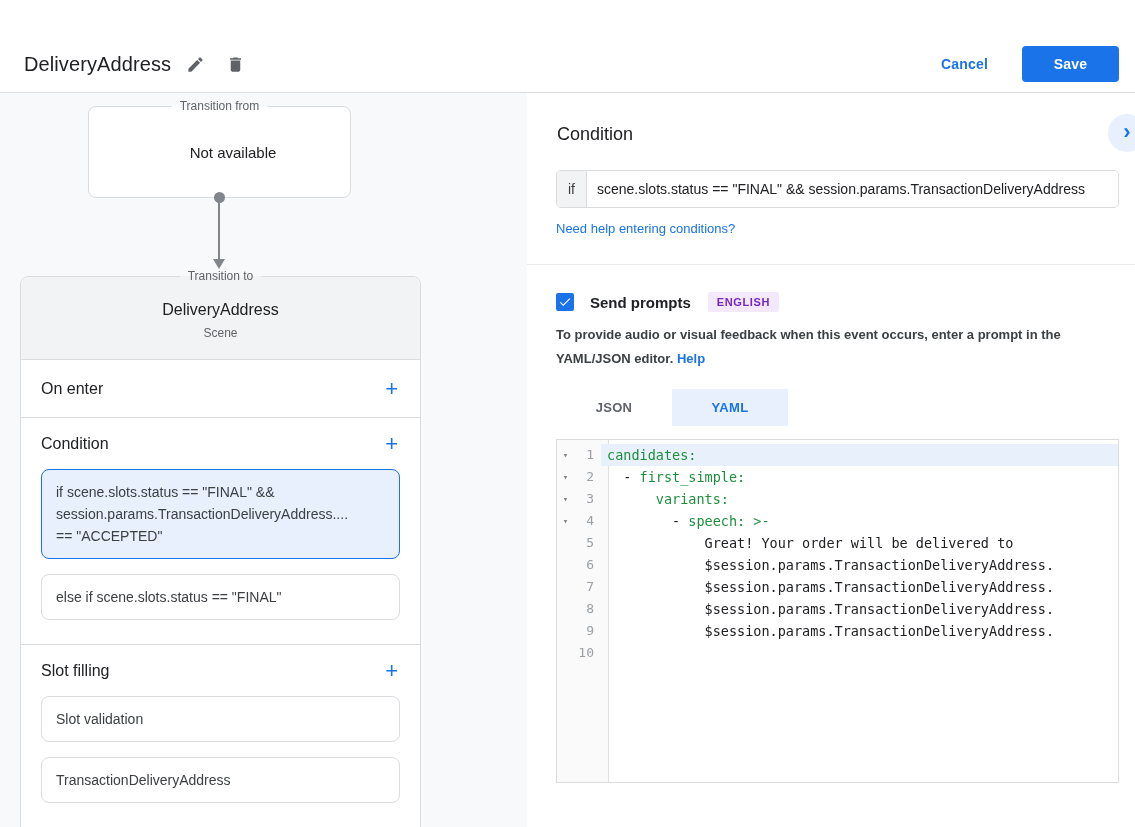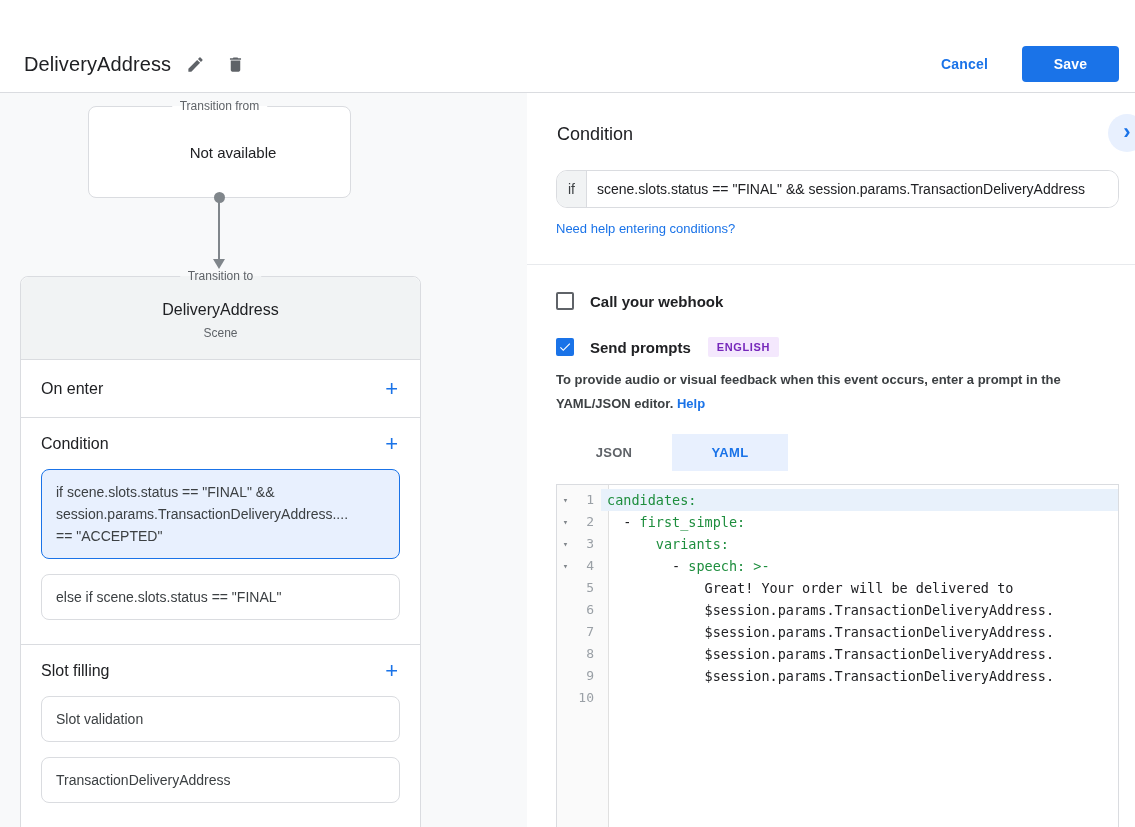--- a/index.html
+++ b/index.html
@@ -55,21 +55,21 @@
   .card-row.last { border-bottom:none; }
 
   
   .right-panel { position:absolute; left:527px; top:57px; width:608px; height:770px; background:#fff; }
   .cond-head { position:relative; padding:31px 0 0 30px; }
   .cond-head h2 { font-size:18px; font-weight:400; color:#202124; }
   .chevron-btn { position:absolute; left:581px; top:21px; width:38px; height:38px; border-radius:50%;
     background:#e8f0fe; border:none; cursor:pointer; color:#1a73e8; font-size:22px; font-weight:700;
     display:flex; align-items:center; justify-content:center; padding-bottom:3px; }
   .if-row { display:flex; margin:25px 0 0 29px; width:563px; height:38px;
-    border:1px solid #dadce0; border-radius:11px; overflow:hidden; }
+    border:1px solid #dadce0; border-radius:5px; overflow:hidden; }
   .if-label { width:30px; background:#f1f3f4; border-right:1px solid #dadce0; color:#3c4043;
     font-size:14px; display:flex; align-items:center; justify-content:center; flex:none; }
   .if-input { flex:1; border:none; outline:none; font-family:"Liberation Sans",sans-serif;
     font-size:14px; color:#202124; padding:0 10px; white-space:nowrap; overflow:hidden; }
   .help-link { display:inline-block; margin:13px 0 0 29px; font-size:13px; color:#1a73e8;
     text-decoration:none; cursor:pointer; }
   .panel-divider { margin-top:27px; height:1px; background:#e8eaed; width:608px; }
   .when-title { margin:30px 0 0 30px; font-size:16px; font-weight:400; color:#202124; }
   .check-row { display:flex; align-items:center; margin:27px 0 0 29px; }
   .checkbox { width:18px; height:18px; border:2px solid #5f6368; border-radius:2px; background:#fff;
@@ -193,24 +193,20 @@
     <div class="if-row">
       <span class="if-label">if</span>
       <input class="if-input" type="text" value="scene.slots.status == &quot;FINAL&quot; &amp;&amp; session.params.TransactionDeliveryAddress" style="">
     </div>
 
     <a class="help-link">Need help entering conditions?</a>
 
     <div class="panel-divider"></div>
 
 
-    <div class="check-row">
-      <span class="checkbox"></span>
-      <span class="check-label">Call your webhook</span>
-    </div>
 
     <div class="check-row">
       <span class="checkbox checked">
         <span style="display:flex;">
           <svg width="14" height="14" viewBox="0 0 24 24">
               <path fill="#fff" d="M9 16.17 4.83 12l-1.42 1.41L9 19 21 7l-1.41-1.41z"></path>
             </svg>
         </span>
       </span>
       <span class="check-label">Send prompts</span>

